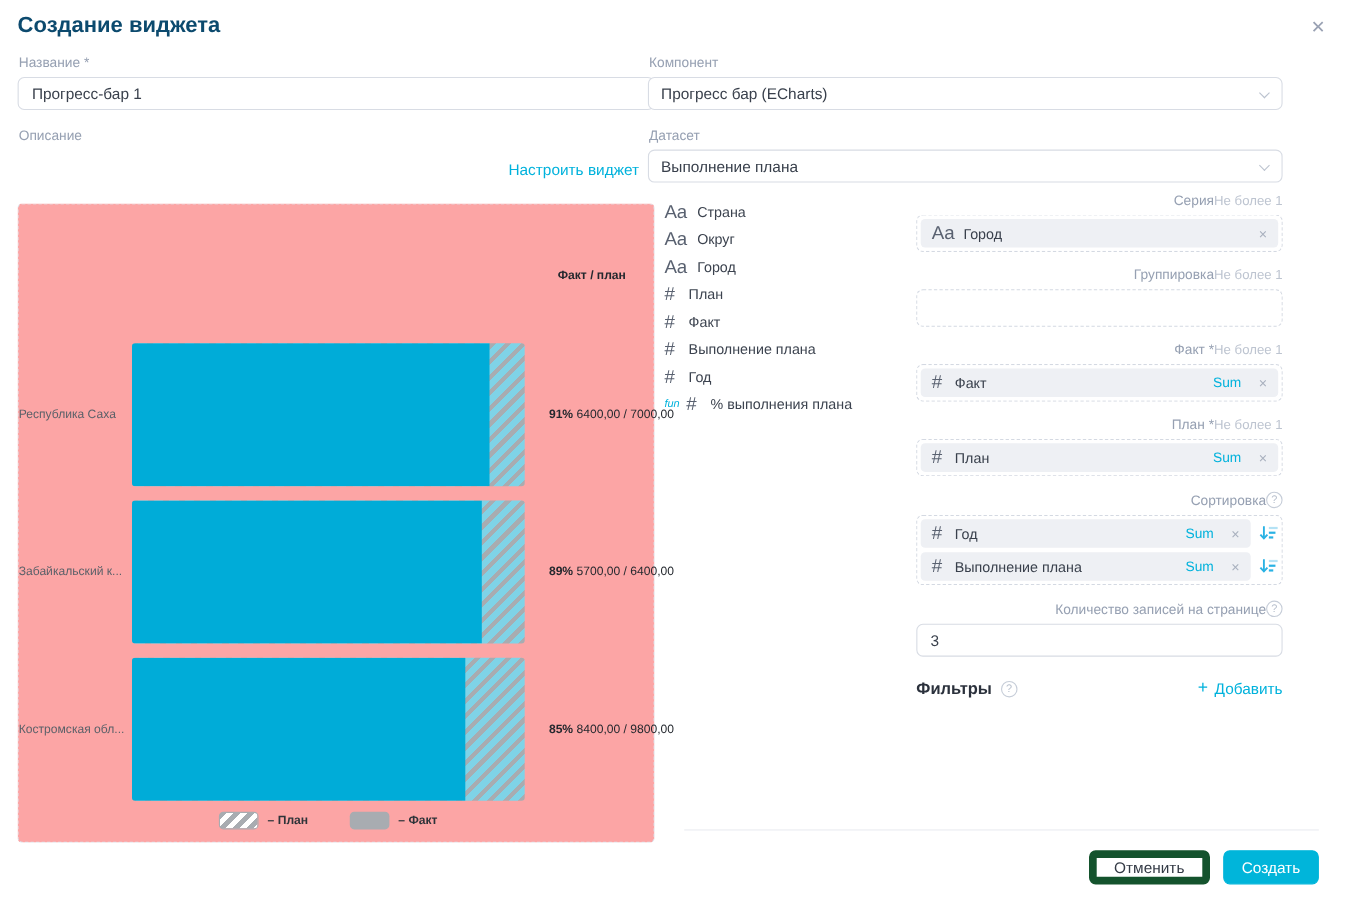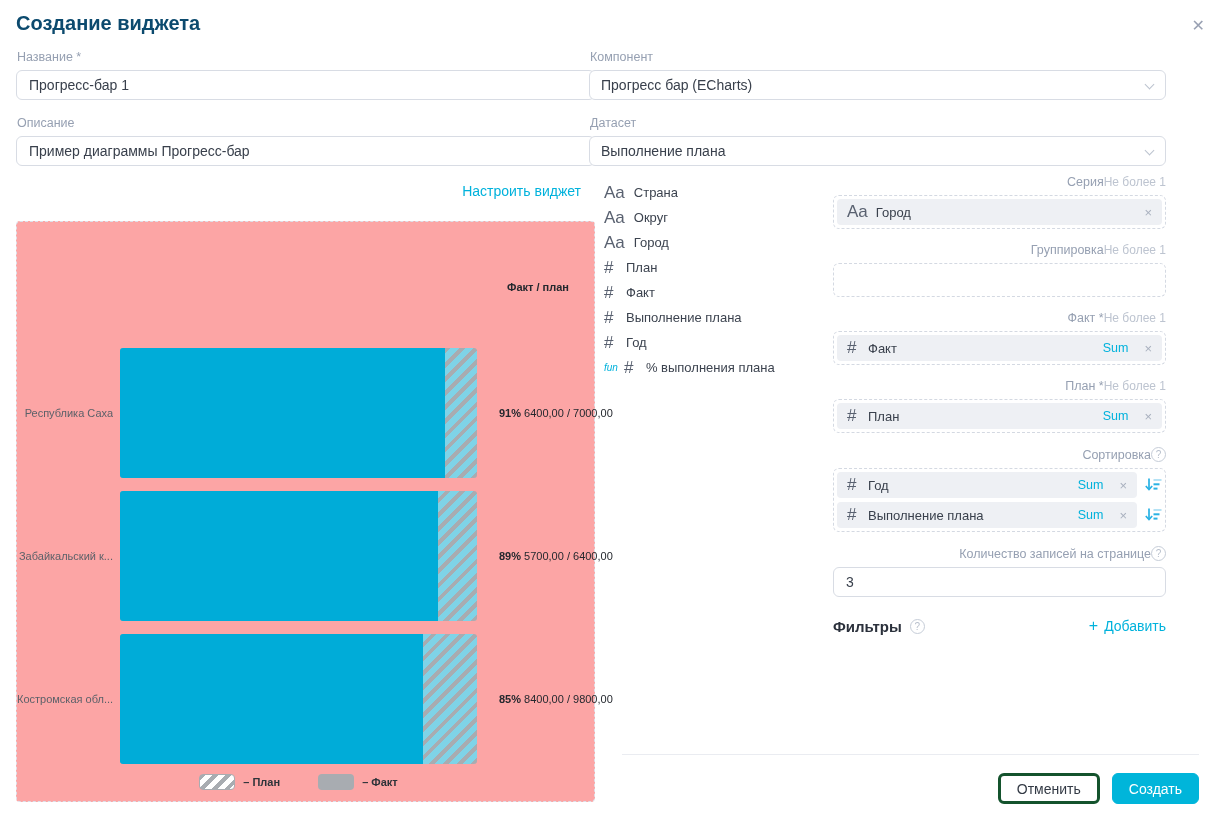--- a/index.html
+++ b/index.html
@@ -28,21 +28,21 @@
   .link-row { margin-top:16px; text-align:right; padding-right:14px; }
   .cfg-link { color:#00b2dc; font-size:14px; font-weight:500; text-decoration:none; cursor:pointer; }
 
   
   .chart-panel { position:relative; margin-top:21px; height:581px; background:#fca5a5;
     border:1px dashed #dde1e9; border-radius:4px; }
   .chart-title { position:absolute; top:59px; right:25px; font-size:11px; font-weight:700; color:#24282e; }
   .chart-rows { position:absolute; top:126px; left:0; right:0; }
   .chart-row { position:relative; height:130px; margin-bottom:13px; }
   .bar-label { position:absolute; left:0; width:96px; top:50%; transform:translateY(-50%);
-    text-align:right; font-size:11px; color:#5c6169; white-space:nowrap; overflow:hidden; }
+    text-align:left; font-size:11px; color:#5c6169; white-space:nowrap; overflow:hidden; }
   .bar { position:absolute; left:103px; width:357px; height:100%; border-radius:3px; overflow:hidden; }
   .bar-fill { height:100%; }
   .bar-value { position:absolute; left:466px; top:50%; transform:translateY(-50%);
     font-size:11px; color:#24282e; white-space:nowrap;margin-left:16px; }
   .bar-value b { font-weight:700; }
   .chart-legend { position:absolute; bottom:10px; left:103px; width:357px; height:18px;
     display:flex; justify-content:center; align-items:center; gap:38px; }
   .leg-item { display:flex; align-items:center; gap:8px; }
   .leg-swatch { width:36px; height:16px; border-radius:4px; }
   .leg-label { font-size:11px; font-weight:700; color:#2e3339; }
@@ -82,37 +82,36 @@
   .filters-left { display:flex; align-items:center; gap:8px; }
   .filters-title { font-size:15px; font-weight:700; color:#2b313c; }
   .add-link { color:#00b2dc; font-size:14px; font-weight:500; text-decoration:none; cursor:pointer;
     display:flex; align-items:center; gap:6px; }
   .add-plus { font-size:16px; font-weight:400; }
 
   
   .footer-divider { position:absolute; left:622px; right:24px; top:754px; height:1px; background:#eaecf1; }
   .footer { position:absolute; right:24px; top:773px; display:flex; gap:12px; }
   .btn { height:31px; padding:0 16px; border-radius:6px; font-size:14px; font-family:inherit; cursor:pointer; }
-  .btn-secondary { background:#fff; border:3px solid #14532d; color:#333a45; }
+  .btn-secondary { background:#fff; border:7px solid #14532d; color:#333a45; }
   .btn-primary { background:#00b5da; border:1px solid #00b5da; color:#fff; }
 </style>
 </head>
 <body>
 
 <div class="dialog">
 
   <div class="dlg-title">Создание виджета</div>
   <button class="dlg-close">✕</button>
 
   <div class="col-left">
     <label class="fld-label">Название *</label>
     <input class="tb" value="Прогресс-бар 1" style="">
 
     <label class="fld-label desc-label">Описание</label>
-    <input class="tb" value="Пример диаграммы Прогресс-бар" style="">
 
     <div class="link-row">
       <a class="cfg-link">Настроить виджет</a>
     </div>
 
     <div class="chart-panel">
       <div class="chart-title">Факт / план</div>
       <div class="chart-rows" id="chart-rows">
           <div class="chart-row">
             <div class="bar-label">Республика Саха</div>

